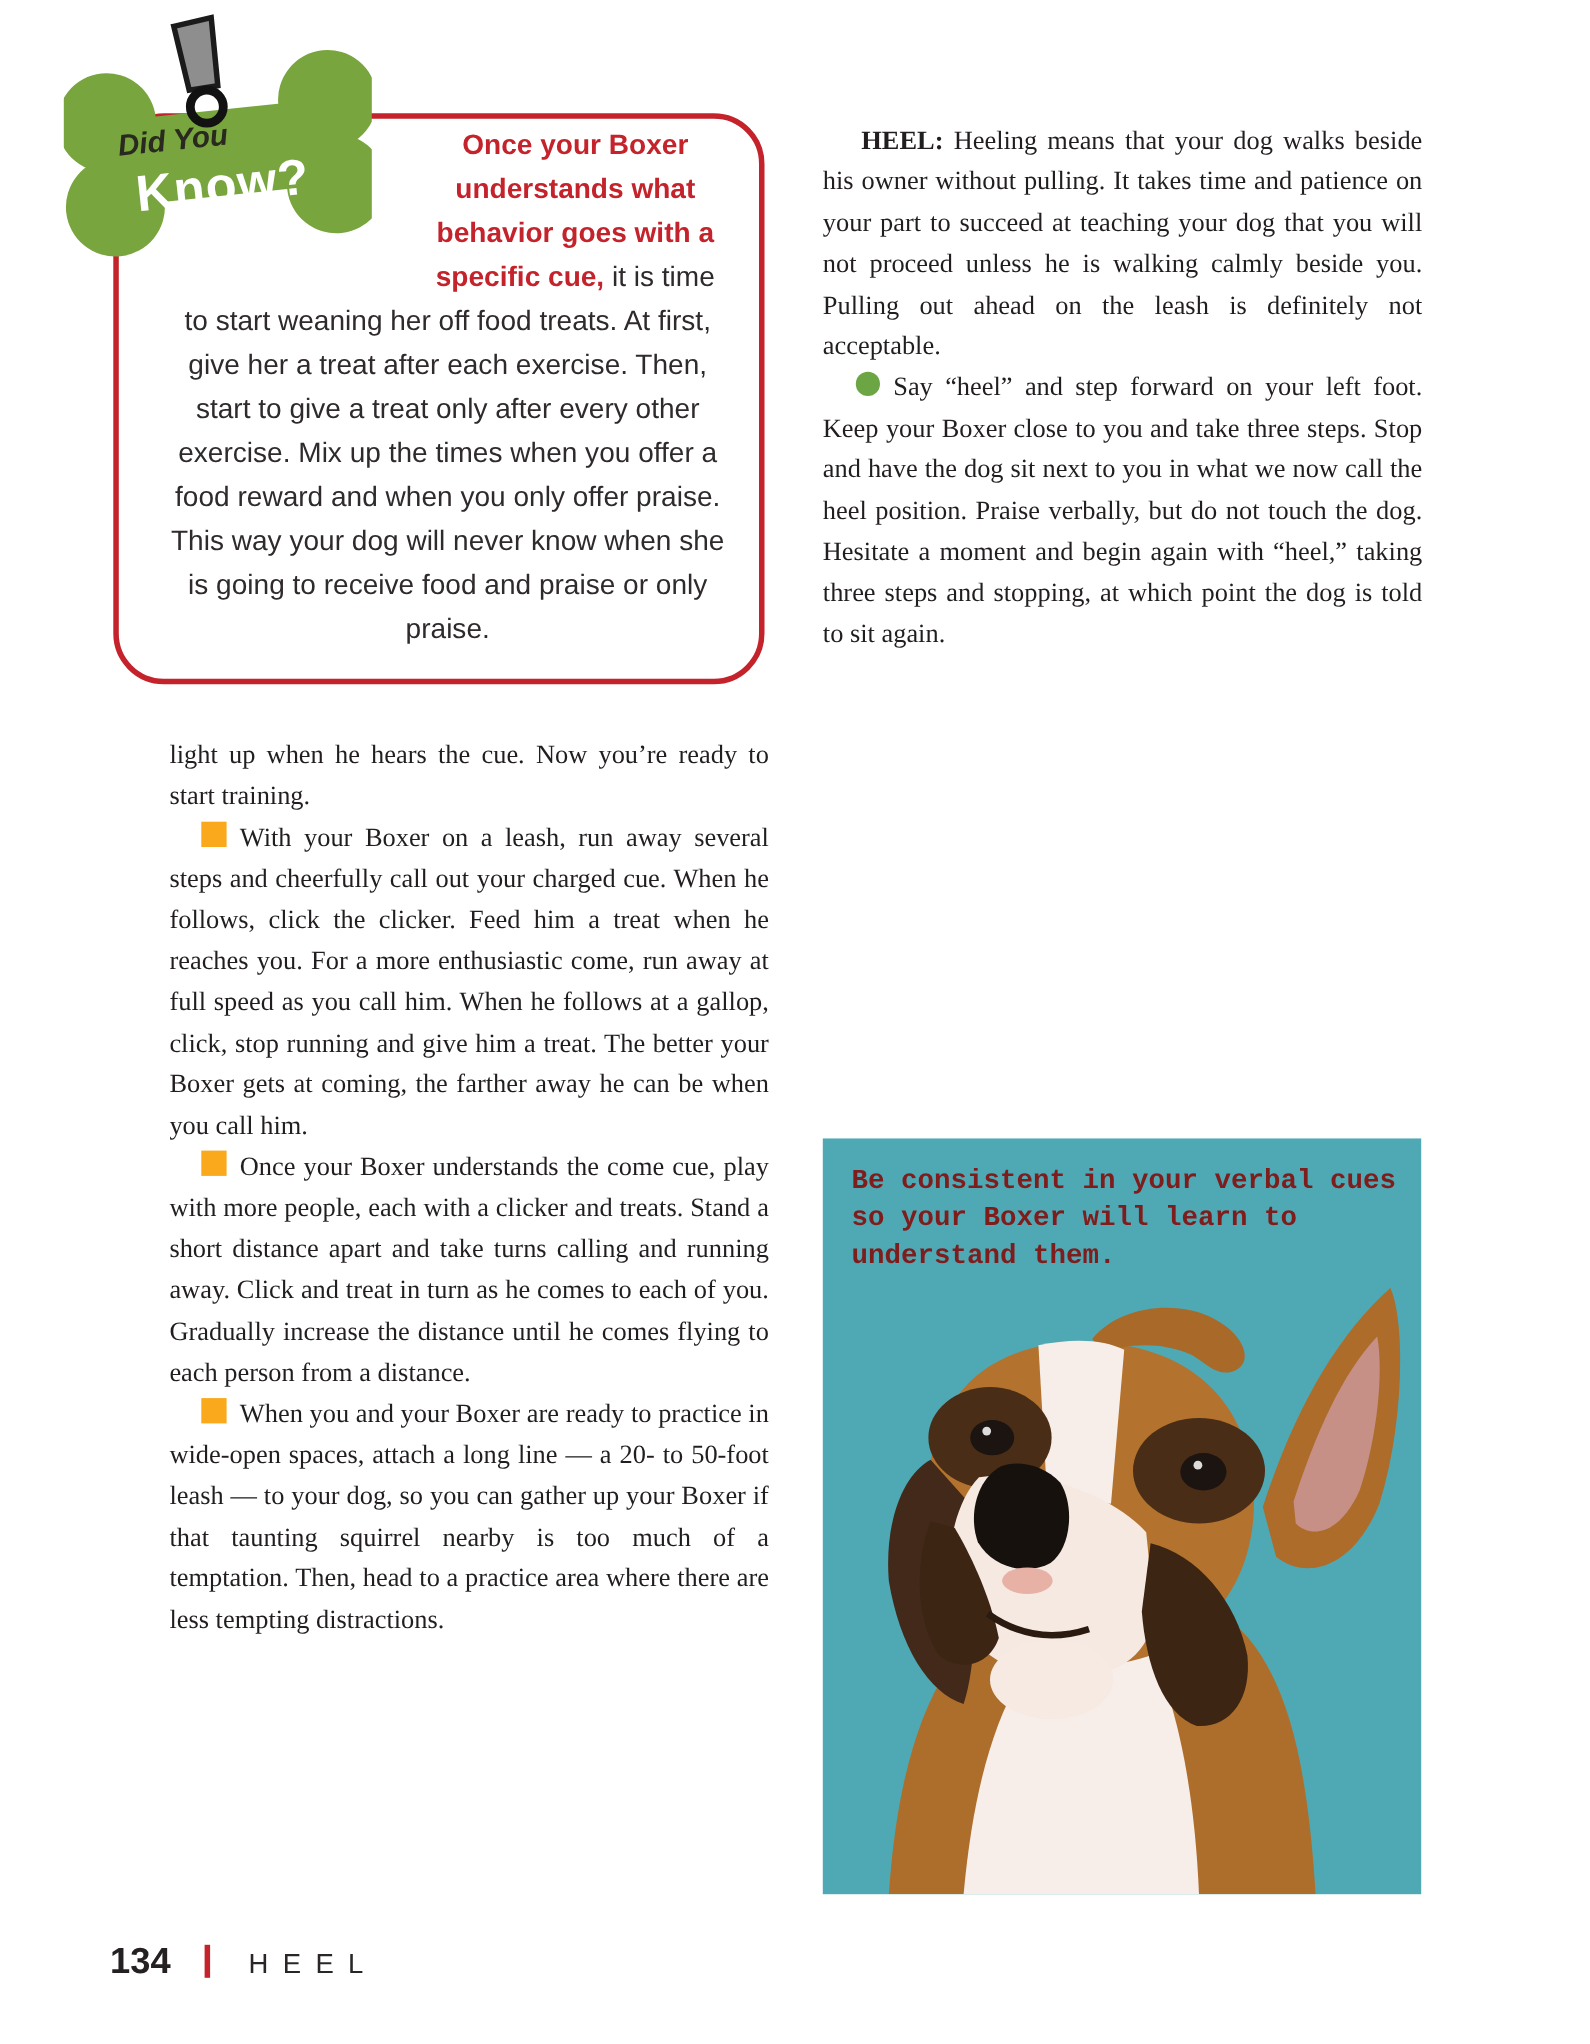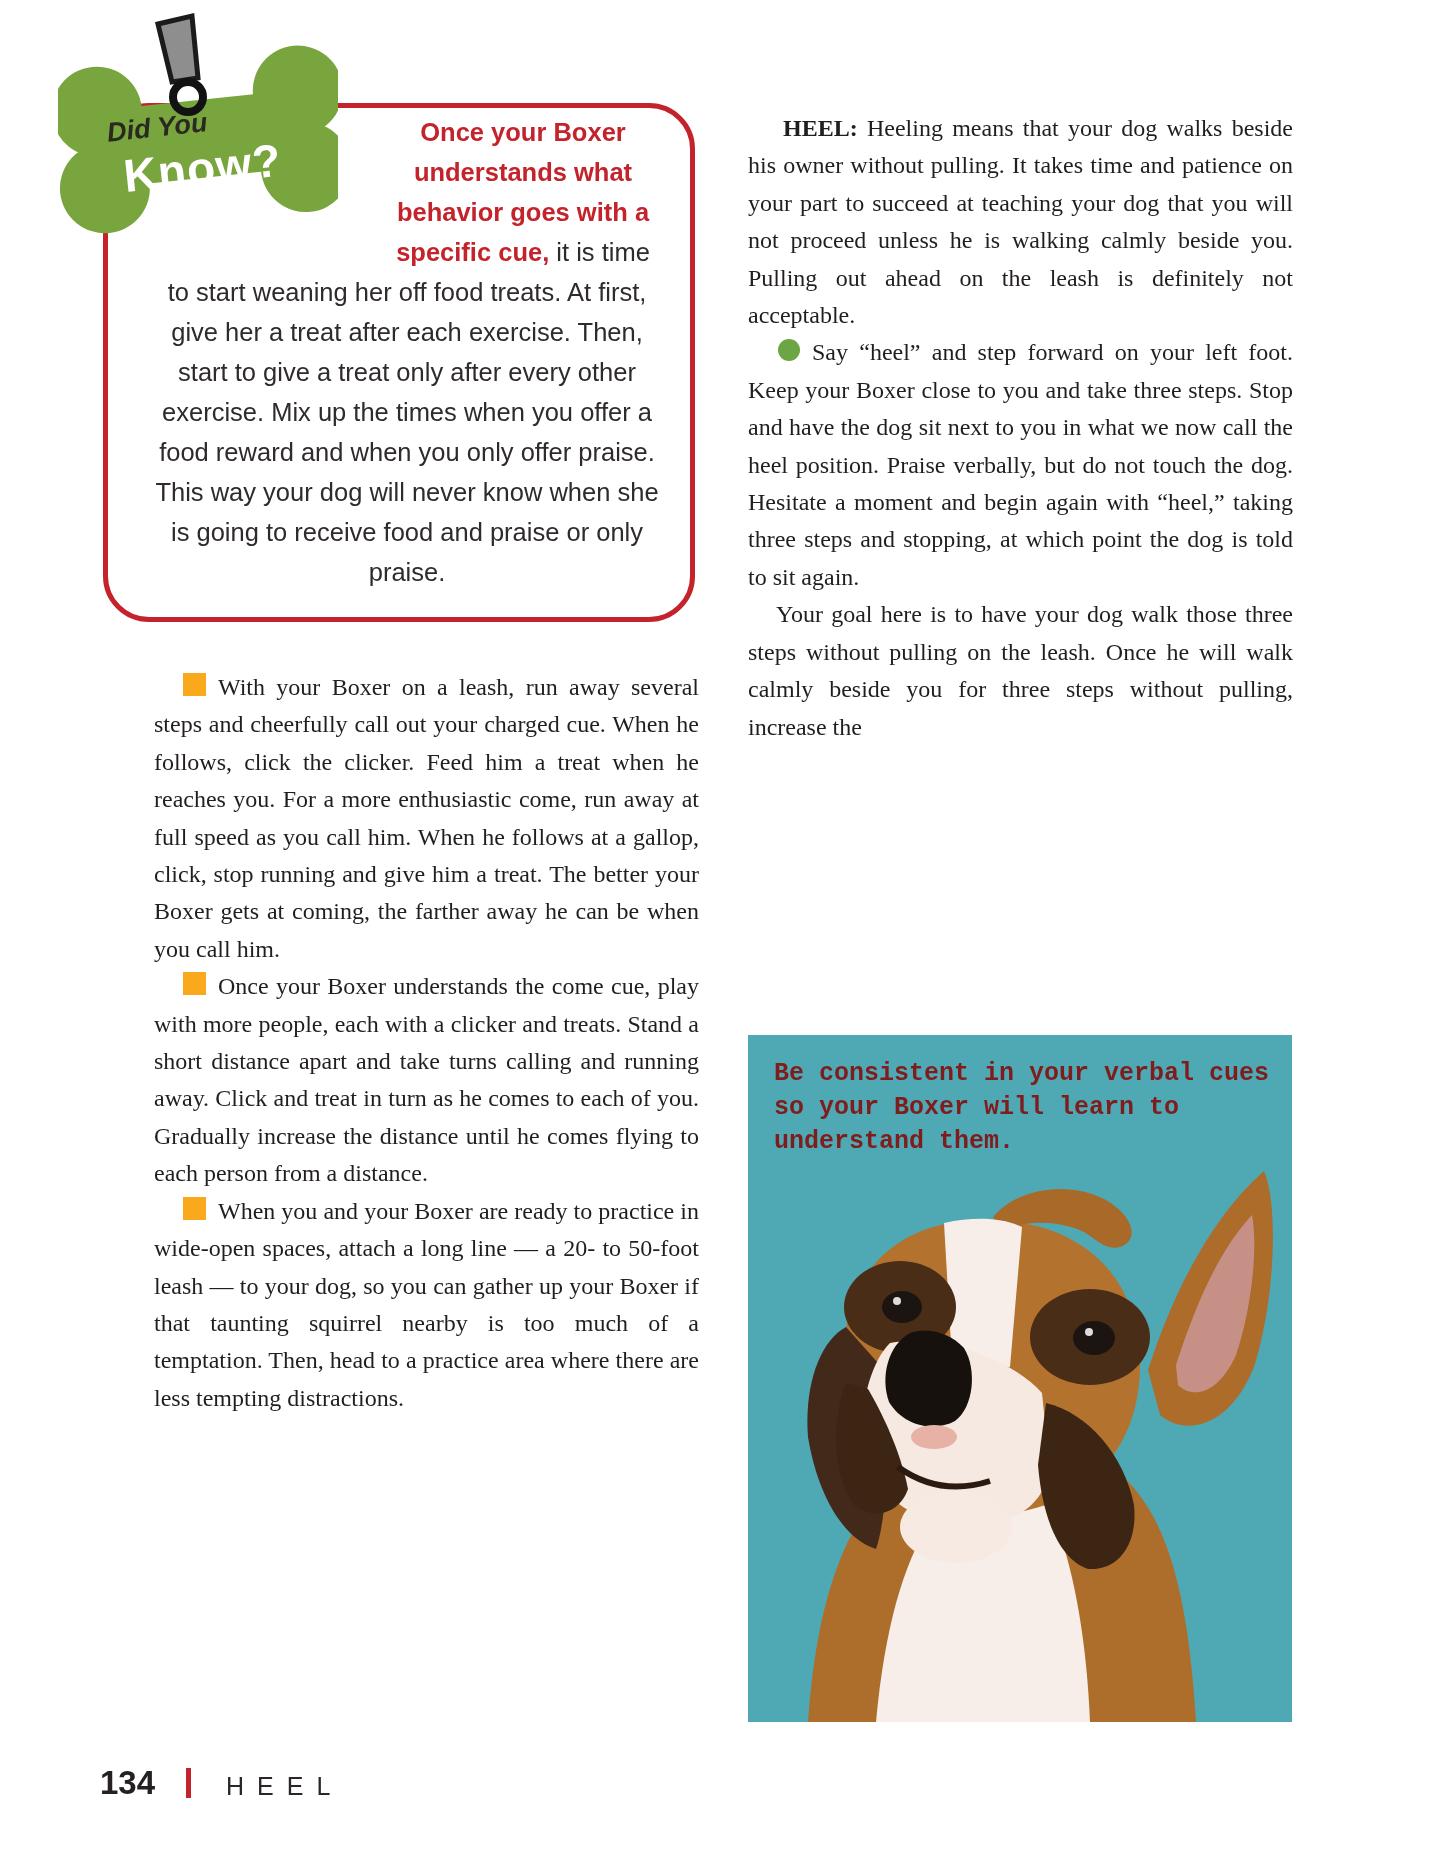--- a/index.html
+++ b/index.html
@@ -86,30 +86,30 @@
       <circle cx="244" cy="93" r="45" fill="#79A53E"></circle>
       <circle cx="244" cy="170" r="45" fill="#79A53E"></circle>
       <rect x="36" y="92" width="212" height="78" rx="10" fill="#79A53E"></rect>
       <text x="50" y="124" font-family="Liberation Sans, sans-serif" font-size="27" font-weight="bold" font-style="italic" fill="#29291F">Did You</text>
       <text x="62" y="176" font-family="Liberation Sans, sans-serif" font-size="46" font-weight="800" fill="#FFFFFF" letter-spacing="1">Know?</text>
     </g>
     <circle cx="130" cy="89" r="15" fill="none" stroke="#121212" stroke-width="8"></circle>
   </svg>
 
   <section class="col col-left">
+    <p><span>light up when he hears the cue. Now you’re ready to start training.</span></p>
     <p class="b-square"><span class="sq"></span><span>With your Boxer on a leash, run away several steps and cheerfully call out your charged cue. When he follows, click the clicker. Feed him a treat when he reaches you. For a more enthusiastic come, run away at full speed as you call him. When he follows at a gallop, click, stop running and give him a treat. The better your Boxer gets at coming, the farther away he can be when you call him.</span></p>
     <p class="b-square"><span class="sq"></span><span>Once your Boxer understands the come cue, play with more people, each with a clicker and treats. Stand a short distance apart and take turns calling and running away. Click and treat in turn as he comes to each of you. Gradually increase the distance until he comes flying to each person from a distance.</span></p>
     <p class="b-square"><span class="sq"></span><span>When you and your Boxer are ready to practice in wide-open spaces, attach a long line — a 20- to 50-foot leash — to your dog, so you can gather up your Boxer if that taunting squirrel nearby is too much of a temptation. Then, head to a practice area where there are less tempting distractions.</span></p>
   </section>
 
   <section class="col col-right">
     <p class="p-heel"><span class="heel">HEEL:</span>
       <span>Heeling means that your dog walks beside his owner without pulling. It takes time and patience on your part to succeed at teaching your dog that you will not proceed unless he is walking calmly beside you. Pulling out ahead on the leash is definitely not acceptable.</span></p>
     <p class="b-circle"><span class="ci"></span><span>Say “heel” and step forward on your left foot. Keep your Boxer close to you and take three steps. Stop and have the dog sit next to you in what we now call the heel position. Praise verbally, but do not touch the dog. Hesitate a moment and begin again with “heel,” taking three steps and stopping, at which point the dog is told to sit again.</span></p>
-    <p class="p-indent"><span>Your goal here is to have your dog walk those three steps without pulling on the leash. Once he will walk calmly beside you for three steps without pulling, increase the</span></p>
   </section>
 
   <figure class="photo" style="margin:0">
     <svg class="dog-svg" viewBox="0 0 544 687">
       <rect x="0" y="0" width="544" height="687" fill="#4FA9B5"></rect>
 
       <path d="M60,687 C70,540 110,460 170,430 L360,430 C420,470 440,560 448,687 Z" fill="#AE6E2B"></path>
 
       <path d="M128,687 C140,555 172,488 210,452 L295,458 C322,512 338,592 342,687 Z" fill="#F8EEE9"></path>
 

